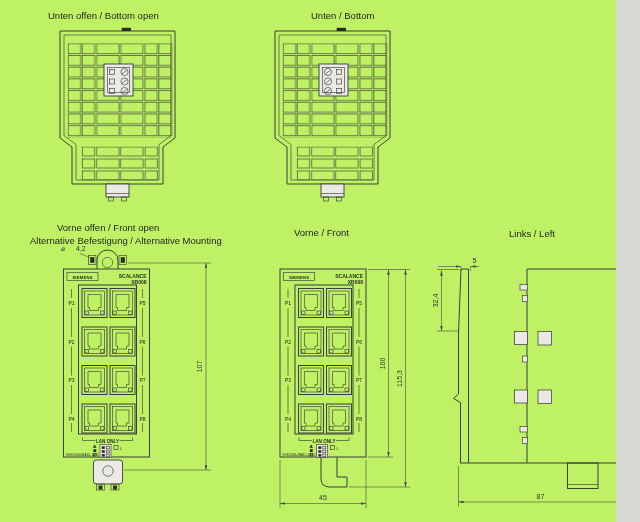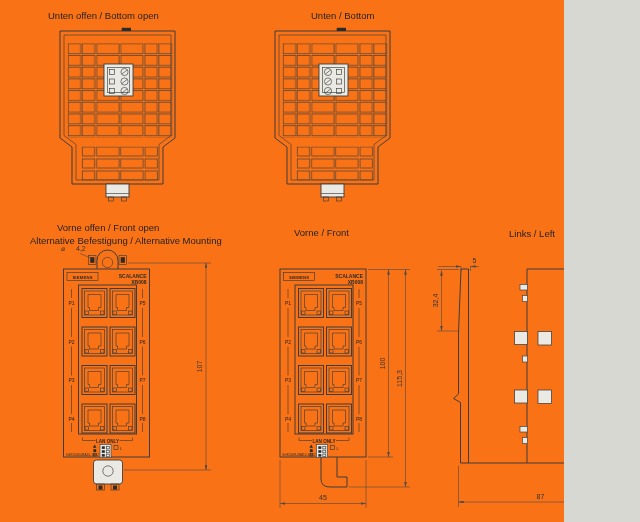--- a/index.html
+++ b/index.html
@@ -1,18 +1,18 @@
 <!DOCTYPE html>
 <html><head>
 <meta charset="utf-8">
 <style>
   html,body{margin:0;padding:0;background:#d8d8d2;}
   .canvas{
-    position:relative;width:564px;height:522px;
-    background:#f97316;overflow:hidden;
+    position:relative;width:616px;height:522px;
+    background:#bef264;overflow:hidden;
     font-family:"Liberation Sans", sans-serif;
   }
   svg text{
     font-family:"Liberation Sans", sans-serif;
     fill:#222;
   }
   .sect-label{font-size:9.5px;fill:#1f1f1f;}
   .dim-text{font-size:7px;fill:#333;}
   .tiny{fill:#2a2a2a;}
   .outline{fill:none;stroke:#3d3d3d;stroke-width:1;}

